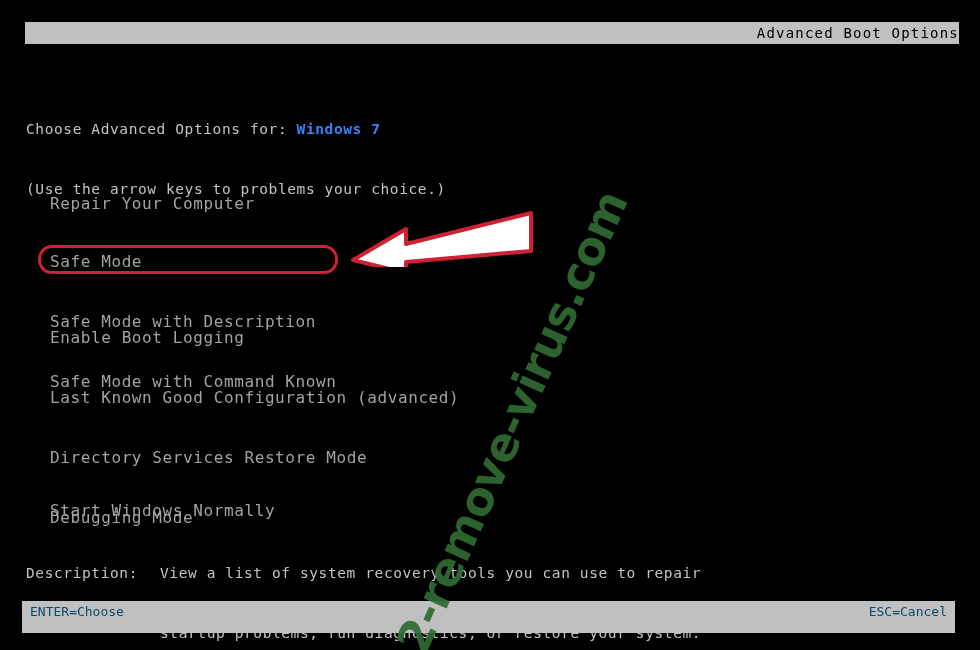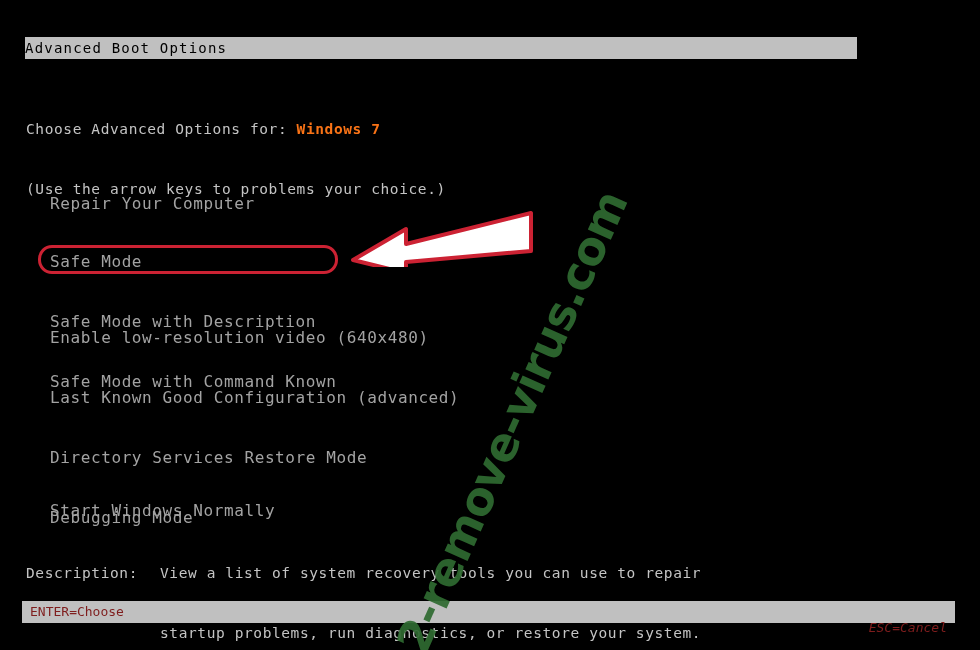--- a/index.html
+++ b/index.html
@@ -18,46 +18,46 @@
     width: 980px;
     height: 650px;
     background: #000000;
     overflow: hidden;
   }
 
   
   #title-bar {
     position: absolute;
     left: 25px;
-    top: 37px;
-    width: 832px;
+    top: 22px;
+    width: 934px;
     height: 22px;
     background: #c0c0c0;
     color: #000000;
     font-size: 14px;
     line-height: 22px;
-    text-align: left;
+    text-align: right;
     letter-spacing: 1.2px;
     white-space: nowrap;
     overflow: hidden;
   }
 
   
   #header {
     position: absolute;
     left: 26px;
     top: 79px;
     font-size: 14.5px;
     line-height: 20px;
     color: #c4c4c4;
     letter-spacing: 0.6px;
     white-space: pre;
   }
   #header .bright {
-    color: #f97316;
+    color: #3b82f6;
     font-weight: bold;
   }
 
   
   .menu-group {
     position: absolute;
     left: 50px;
     font-size: 16px;
     line-height: 20px;
     color: #a3a3a3;
@@ -114,38 +114,37 @@
     display: inline-block;
     width: 134px;
   }
 
   
   #footer-bar {
     position: absolute;
     left: 22px;
     top: 601px;
     width: 933px;
-    height: 22px;
+    height: 32px;
     background: #c0c0c0;
-    color: #7f1d1d;
+    color: #0c4a6e;
     font-size: 13px;
     line-height: 22px;
   }
   #footer-bar .left {
     position: absolute;
     left: 8px;
     top: 0;
     white-space: nowrap;
   }
   #footer-bar .right {
     position: absolute;
     right: 8px;
-    top: 16px;
-    white-space: nowrap;
-    font-style: italic;
+    top: 0;
+    white-space: nowrap;
   }
 
   
   #watermark {
     position: absolute;
     left: 212px;
     top: 395px;
     width: 600px;
     transform: rotate(-66deg);
     transform-origin: 50% 50%;
@@ -176,21 +175,21 @@
     <div class="menu-item">Repair Your Computer</div>
   </div>
 
   <div class="menu-group" id="group-safe">
     <div class="menu-item">Safe Mode</div>
     <div class="menu-item">Safe Mode with Description</div>
     <div class="menu-item">Safe Mode with Command Known</div>
   </div>
 
   <div class="menu-group" id="group-advanced">
-    <div class="menu-item">Enable low-resolution video (640x480)</div>
+    <div class="menu-item">Enable Boot Logging</div>
     <div class="menu-item">Last Known Good Configuration (advanced)</div>
     <div class="menu-item">Directory Services Restore Mode</div>
     <div class="menu-item">Debugging Mode</div>
     
   </div>
 
   <div class="menu-group" id="group-normal">
     <div class="menu-item">Start Windows Normally</div>
   </div>
 

